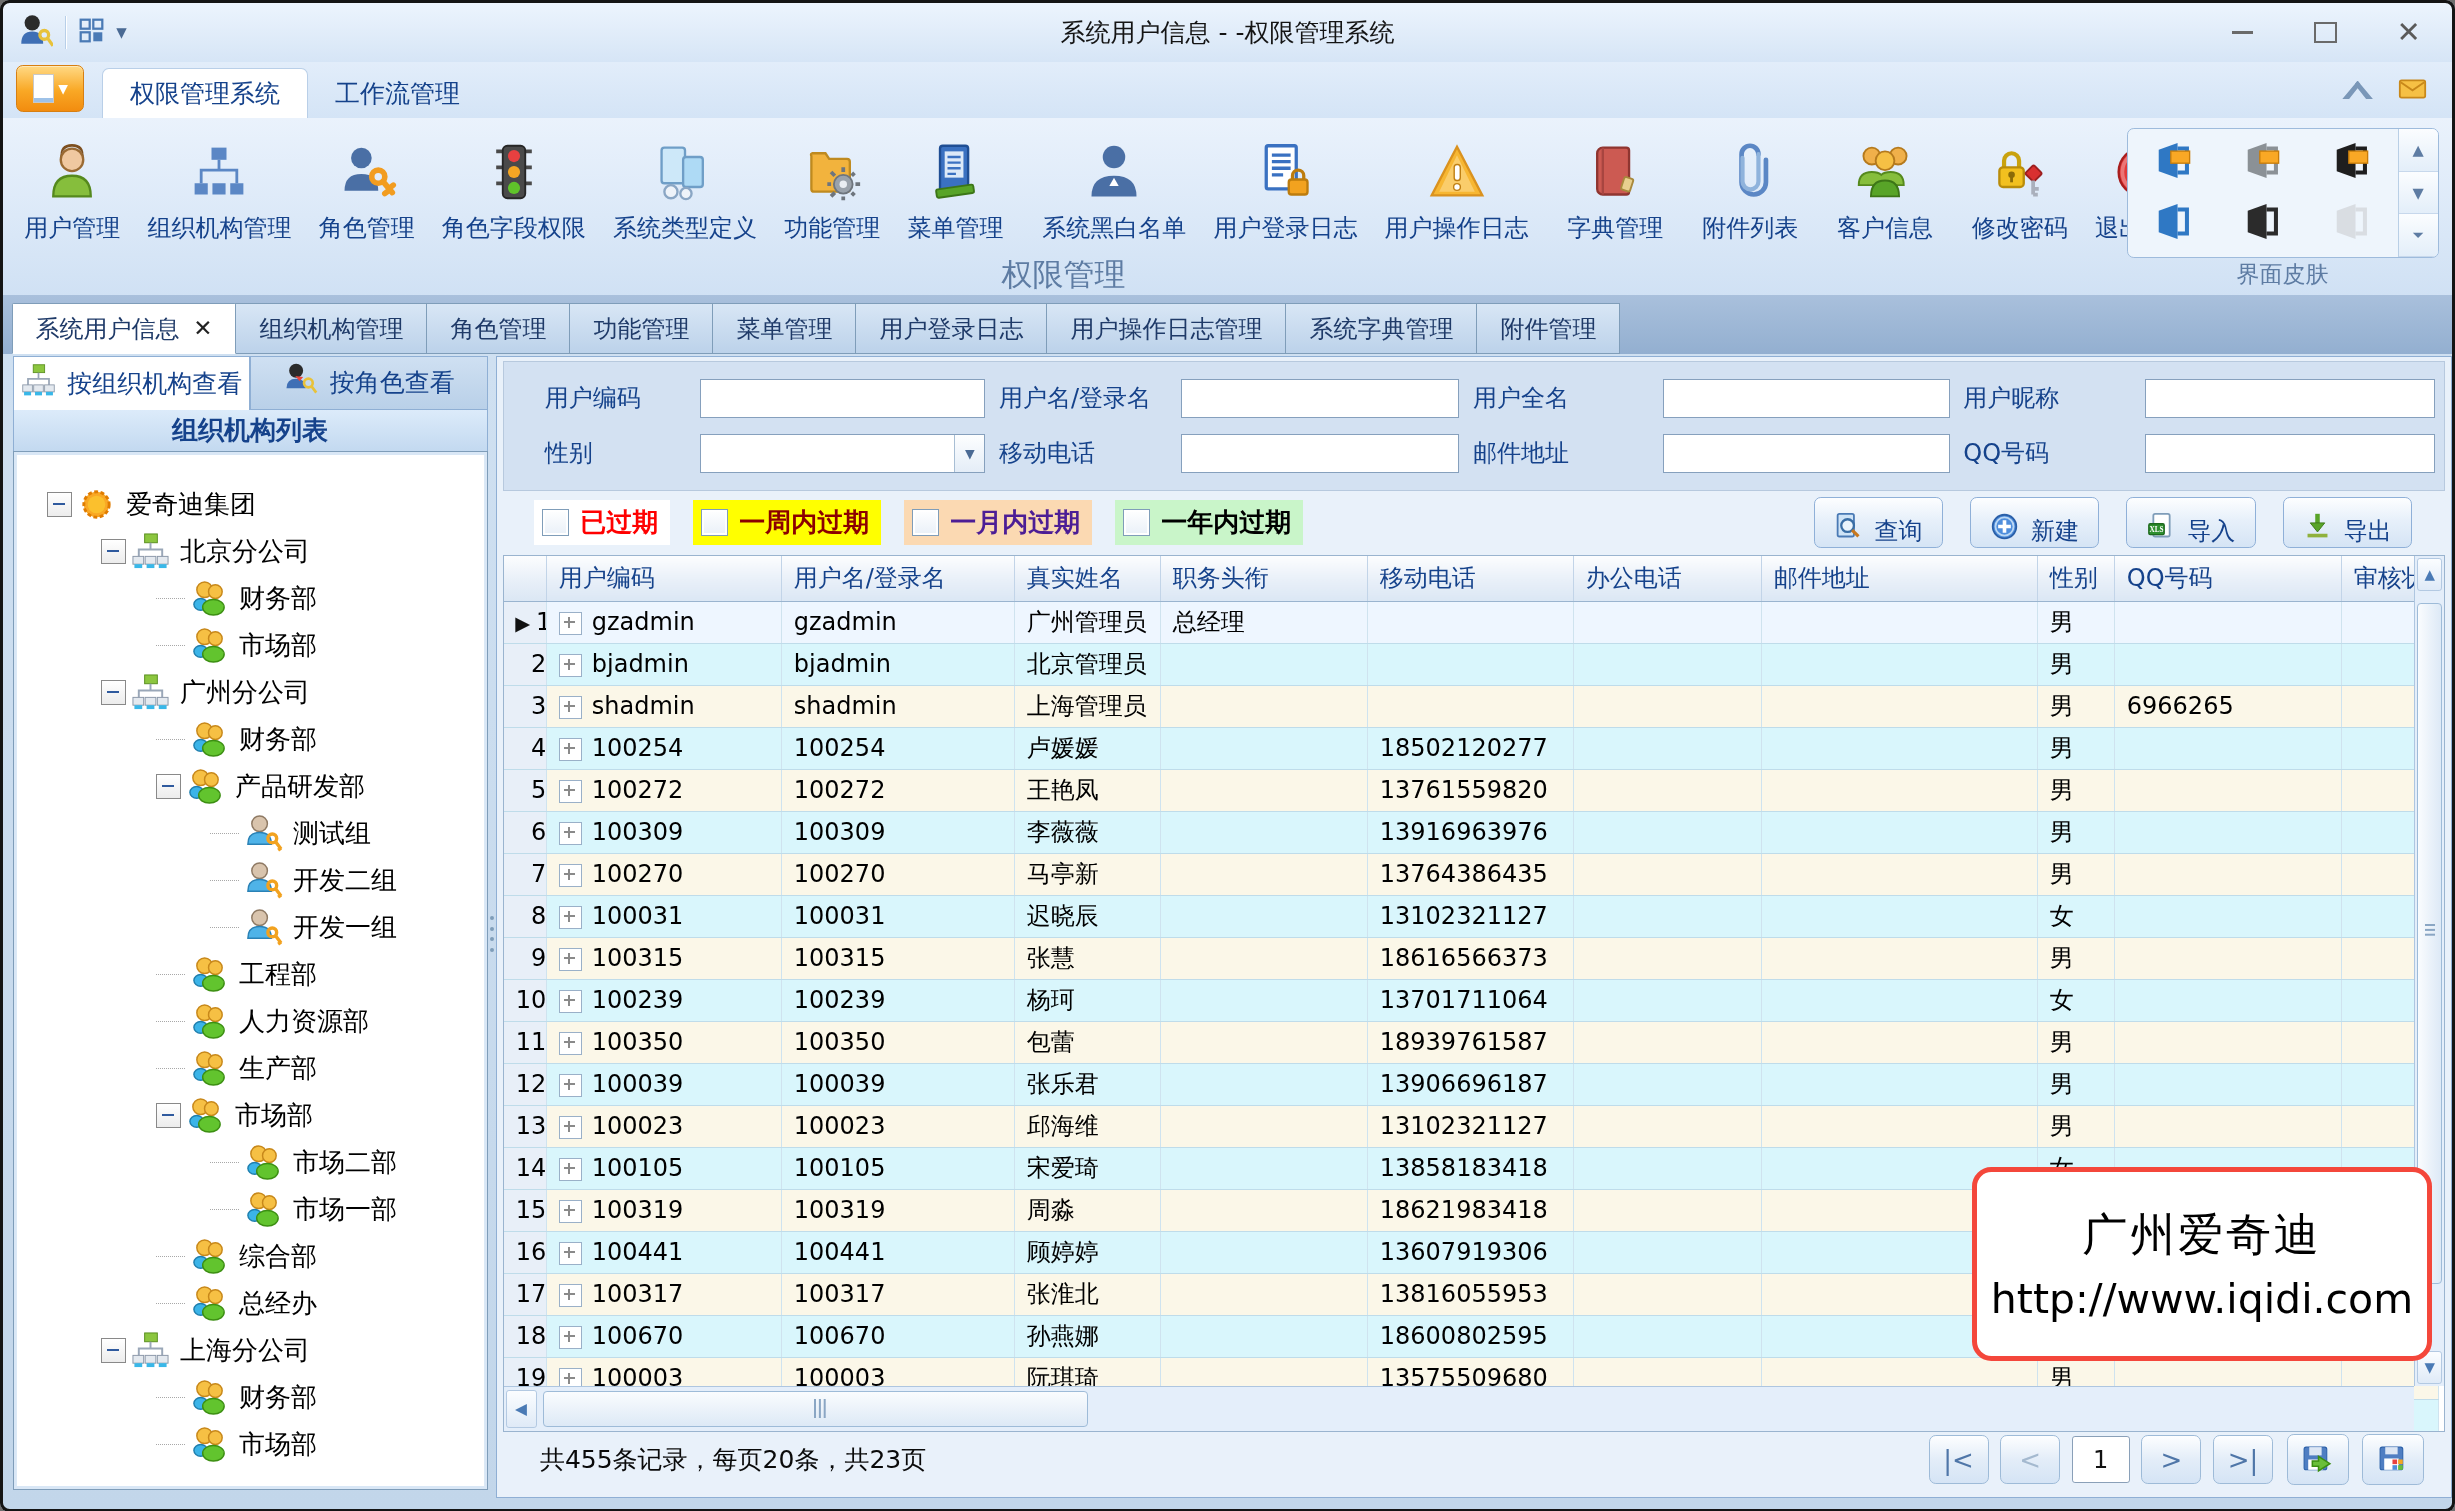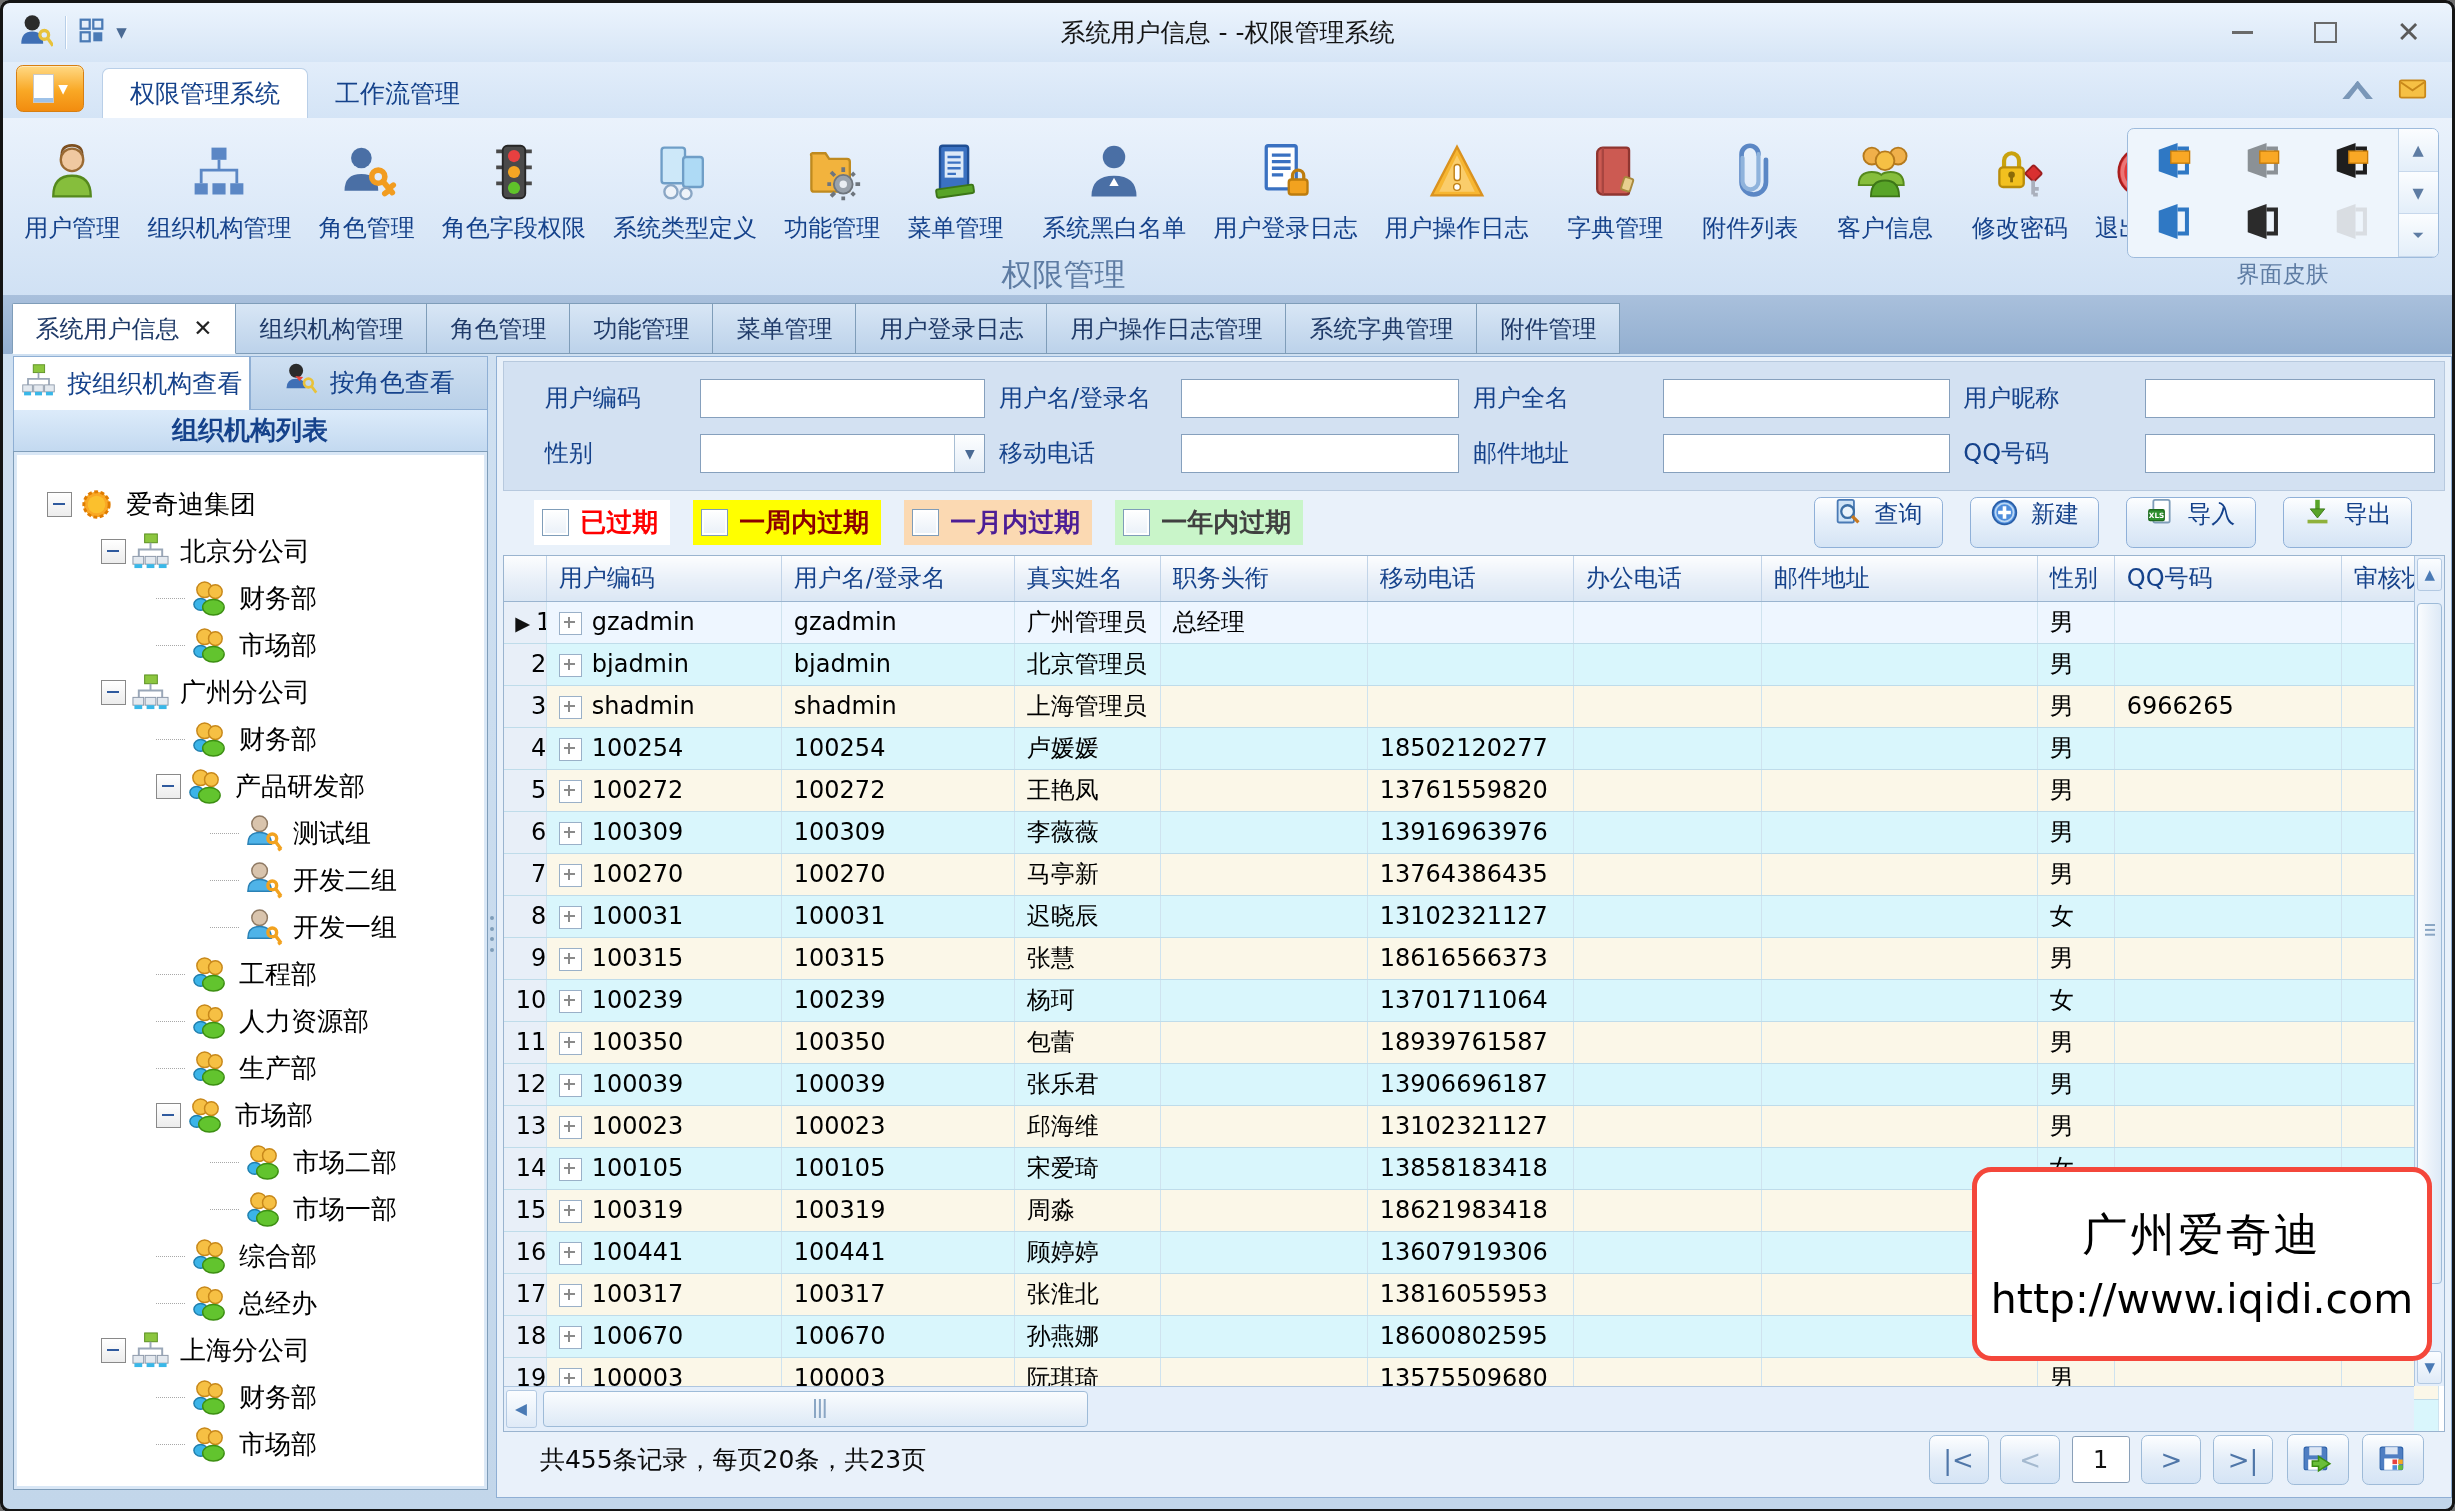--- a/index.html
+++ b/index.html
@@ -64,21 +64,21 @@
   .search{margin:3.9px 5.8px 0 5.8px;height:128px;background:#d3e1f2;border:1px solid #b7c9de;display:grid;grid-template-columns:142px 285px 169px 278px 176px 287px 168px 290px;column-gap:13.6px;row-gap:15.5px;align-content:center;padding-left:41px;}
   .search .flabel{font-size:24px;color:#15428b;line-height:39px;white-space:nowrap;}
   .finput{height:37px;background:#fff;border:1px solid #86a0bd;}
   .fselect{position:relative;}
   .fselect .dd{position:absolute;right:0;top:0;bottom:0;width:29px;border-left:1px solid #a8bed4;background:linear-gradient(#fdfeff,#e4edf7);display:flex;align-items:center;justify-content:center;color:#4a6a94;font-size:12.6px;}
   .filter-row{height:64px;display:flex;align-items:center;padding:0 39px 0 37px;}
   .chk-item{display:flex;align-items:center;gap:11.6px;padding:4.9px 11.6px 4.9px 7.8px;margin-right:23px;}
   .chk-box{width:25px;height:25px;background:linear-gradient(#fff,#e9f0f8);border:1px solid #7f9db9;box-shadow:inset 0 0 0 1.9px #fff;flex:none;}
   .chk-lbl{font-weight:bold;font-size:26px;white-space:nowrap;}
   .fspacer{flex:1;}
-  .act-btn{height:49px;padding:0 19.4px;display:flex;gap:11.6px;align-items:flex-start;border:1px solid #8fb0d8;border-radius:6.8px;background:linear-gradient(#fdfeff,#e7f0fa 45%,#d5e4f5);color:#15428b;font-size:24px;margin-left:27px;white-space:nowrap;}
+  .act-btn{height:49px;padding:0 19.4px;display:flex;gap:11.6px;align-items:flex-end;border:1px solid #8fb0d8;border-radius:6.8px;background:linear-gradient(#fdfeff,#e7f0fa 45%,#d5e4f5);color:#15428b;font-size:24px;margin-left:27px;white-space:nowrap;font-family:Liberation Serif, serif;}
   
   .grid-wrap{position:relative;margin:0 5.8px;height:875px;background:#fff;border:1px solid #9ab4cf;overflow:hidden;}
   table.grid{border-collapse:collapse;table-layout:fixed;width:1933px;}
   table.grid th{height:45px;background:linear-gradient(#fcfdfe,#e8eff8 55%,#dbe7f4);color:#15428b;font-weight:normal;font-size:24px;text-align:left;padding:0 0 0 11.6px;border-right:1px solid #c2d4e8;border-bottom:1px solid #9ab4cf;white-space:nowrap;overflow:hidden;}
   table.grid td{height:41px;font-size:24px;padding:0 0 0 11.6px;border-right:1px solid #cfe3ef;border-bottom:1px solid #bfdcea;white-space:nowrap;overflow:hidden;color:#000;}
   tr.r-odd td{background:#fbf7e8;}
   tr.r-even td{background:#d9f6fc;}
   tr.r-sel td{background:#eef6ff;}
   td.marker{background:#e8eff8 !important;border-right:1px solid #9ab4cf;text-align:right;padding:0 7.8px 0 0;color:#222;}
   .expbox{display:inline-block;width:21.3px;height:21.3px;border:1px solid #9ab0c8;background:#fff;vertical-align:middle;margin-right:9.7px;position:relative;}
@@ -736,21 +736,21 @@
           <div class="chk-item" style="background: rgb(255, 255, 0);">
             <span class="chk-box"></span>
             <span class="chk-lbl" style="color:#8b0000">一周内过期</span>
           </div>
           <div class="chk-item" style="background: rgb(251, 217, 178);">
             <span class="chk-box"></span>
             <span class="chk-lbl" style="color:#4c1d95">一月内过期</span>
           </div>
           <div class="chk-item" style="background: rgb(201, 245, 201);">
             <span class="chk-box"></span>
-            <span class="chk-lbl" style="color:#404040">一年内过期</span>
+            <span class="chk-lbl" style="color:#000000">一年内过期</span>
           </div>
           <span class="fspacer"></span>
           <div class="act-btn">
             <span><svg width="29" height="29" viewBox="0 0 32 32" xmlns="http://www.w3.org/2000/svg">
                 <rect x="4" y="2" width="18" height="25" rx="2" fill="#cfe4f7" stroke="#4a7ab5" stroke-width="2"></rect>
                 <circle cx="15" cy="15" r="7" fill="#eaf4fc" stroke="#3a6ea5" stroke-width="2.5"></circle>
                 <path d="M20 20 l7 7" stroke="#c8781e" stroke-width="3.5"></path>
               </svg></span>
             <span>查询</span>
           </div>

